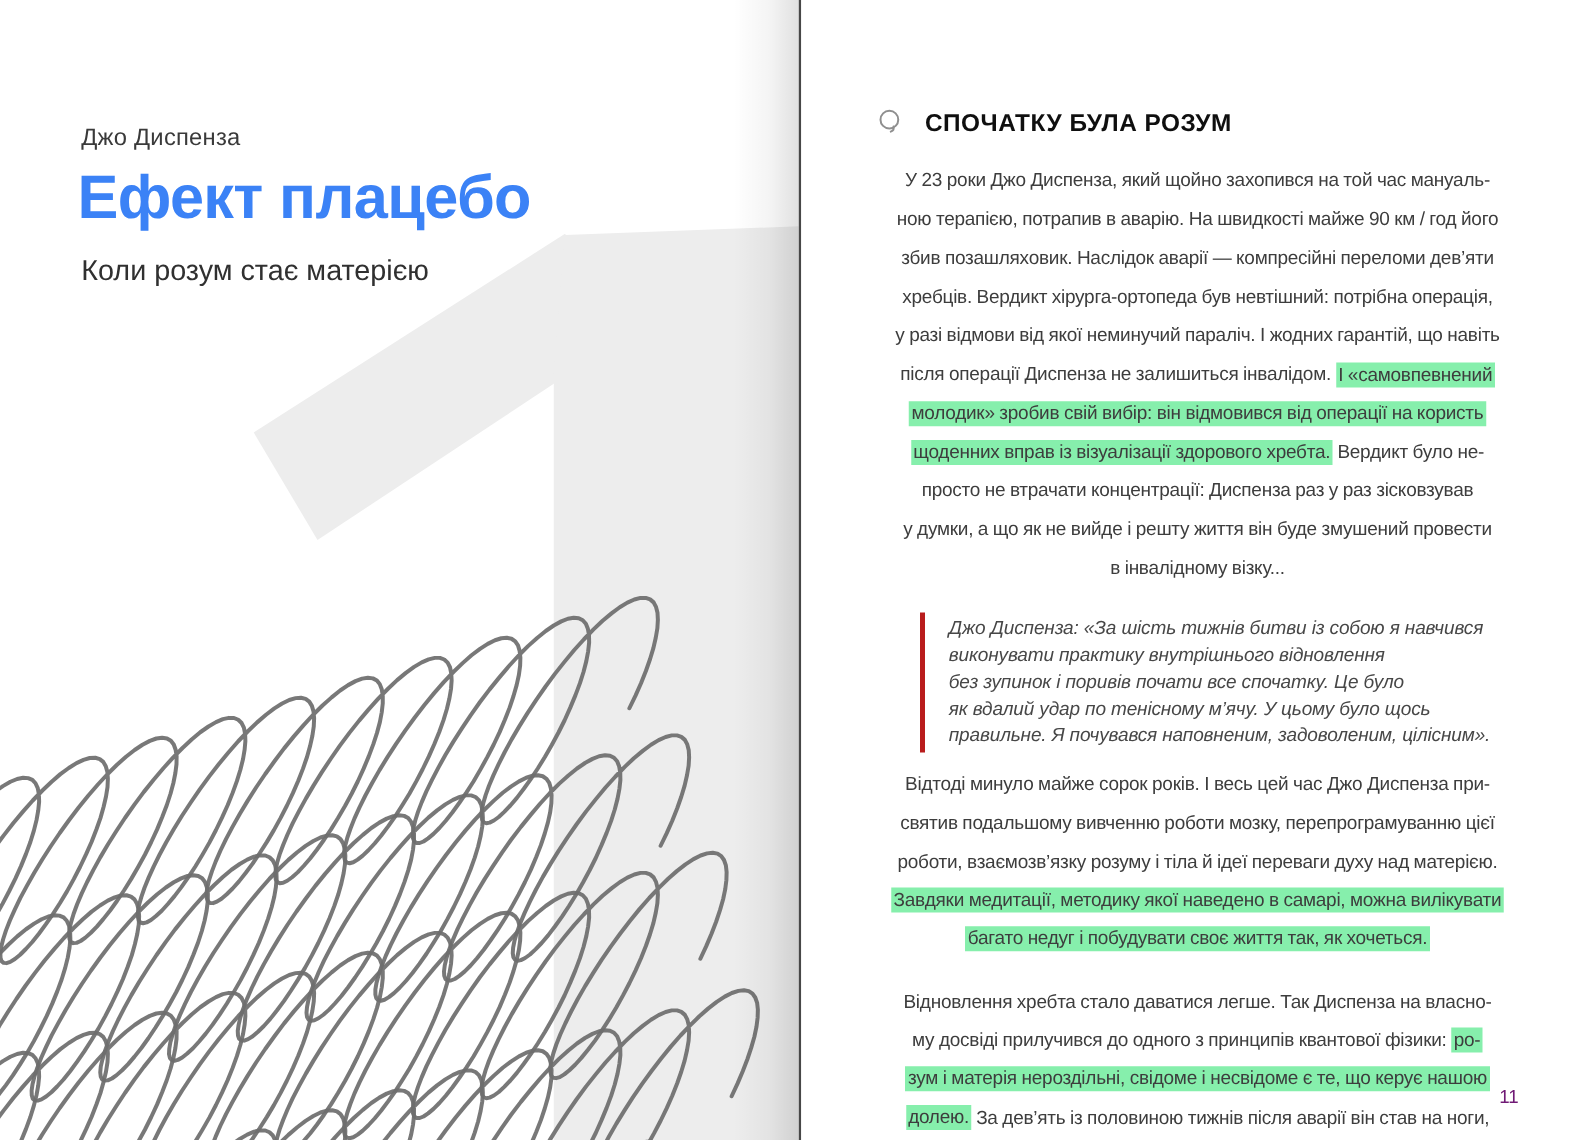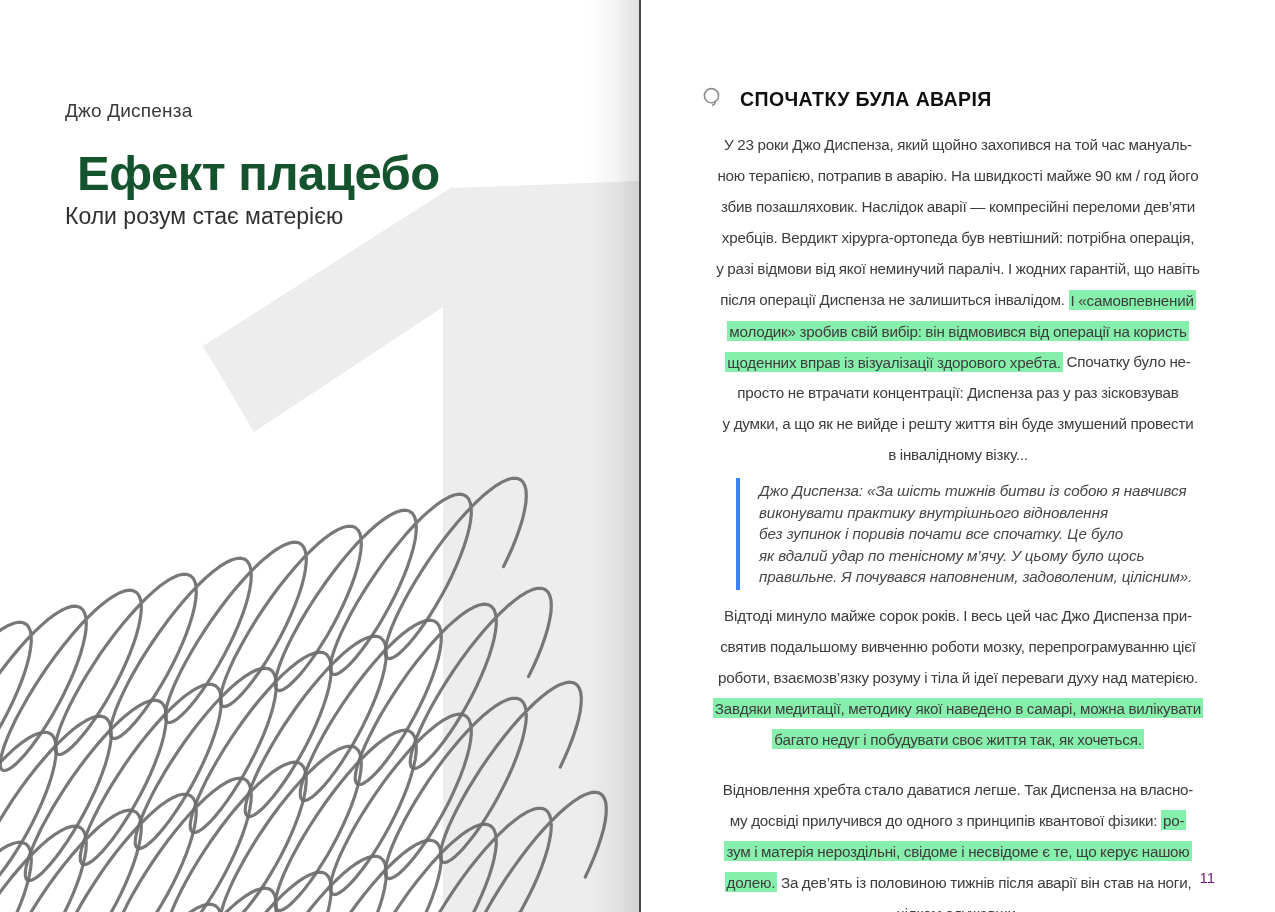--- a/index.html
+++ b/index.html
@@ -4,40 +4,40 @@
 <style>
   html,body{margin:0;padding:0;background:#fff;}
   .spread{position:relative;width:1275px;height:912px;overflow:hidden;background:#fff;
           font-family:"Liberation Sans",sans-serif;}
   
   .page-left{position:absolute;left:0;top:0;width:639px;height:912px;background:#fff;overflow:hidden;}
   .decor-svg{position:absolute;left:0;top:0;}
   .numeral{fill:#ededed;}
   #scribbles polyline{fill:none;stroke:#6e6e6e;stroke-width:3.2;stroke-linecap:round;stroke-linejoin:round;opacity:.93;}
   .author{position:absolute;left:65px;top:100px;font-size:19px;color:#3a3a3a;letter-spacing:.2px;}
-  .title{position:absolute;left:62px;top:130px;margin:15px;font-size:49px;font-weight:700;color:#14532d;letter-spacing:-.5px;}
+  .title{position:absolute;left:62px;top:130px;margin:0;font-size:49px;font-weight:700;color:#3b82f6;letter-spacing:-.5px;}
   .subtitle{position:absolute;left:65px;top:203px;font-size:23px;color:#303030;}
   .spine-shade{position:absolute;right:0;top:0;width:52px;height:912px;
      background:linear-gradient(to right, rgba(0,0,0,0) 0%, rgba(0,0,0,.045) 55%, rgba(0,0,0,.12) 100%);}
   
   .spine{position:absolute;left:639px;top:0;width:2px;height:912px;background:#474747;}
   
   .page-right{position:absolute;left:641px;top:0;width:634px;height:912px;background:#fff;
               box-sizing:border-box;padding:86px 60px 0 57px;}
   .section-heading{display:flex;align-items:flex-start;gap:16px;margin:0 0 17px 4px;}
   .bubble-icon{flex:0 0 auto;margin-top:1px;}
   .bubble-icon circle,.bubble-icon path{fill:none;stroke:#8f8f8f;stroke-width:1.6;stroke-linecap:round;}
   .heading-text{font-size:19.5px;font-weight:700;color:#0f0f0f;letter-spacing:.4px;line-height:25px;
                 white-space:pre-line;margin-top:1px;}
   .body-par{width:520px;margin:0 0 4px 0;font-size:15.2px;line-height:31px;color:#3d3d3d;
             letter-spacing:-.2px;word-spacing:-.3px;white-space:pre-wrap;text-align:center;}
   .body-par.mb-med{margin-bottom:11px;}
   .body-par.mb-big{margin-bottom:19px;}
   .hl{background:#86efac;padding:1.5px 2px;box-decoration-break:clone;-webkit-box-decoration-break:clone;}
-  .quote{margin:8px 0 10px 38px;border-left:4px solid #3b82f6;padding:2px 0 2px 19px;}
+  .quote{margin:20px 0 10px 38px;border-left:4px solid #b91c1c;padding:2px 0 2px 19px;}
   .quote-text{font-size:15.2px;line-height:21.5px;font-style:italic;color:#474747;
               letter-spacing:-.1px;white-space:pre-line;}
   .page-number{position:absolute;right:60px;bottom:26px;font-size:15px;font-weight:400;color:#701a75;}
 </style>
 </head>
 <body>
 
 <div class="spread">
 
   <div class="page-left">
@@ -60,31 +60,31 @@
 
   <div class="spine"></div>
 
   <div class="page-right">
 
     <div class="section-heading">
       <svg class="bubble-icon" width="22" height="22" viewBox="0 0 22 22">
         <circle cx="9.5" cy="8.7" r="7.1"></circle>
         <path d="M12.8,14.2 C13.4,16.2 12.5,17.6 10.6,18.3"></path>
       </svg>
-      <div class="heading-text">СПОЧАТКУ БУЛА АВАРІЯ</div>
+      <div class="heading-text">СПОЧАТКУ БУЛА РОЗУМ</div>
     </div>
 
     <p class="body-par"><span>У 23 роки Джо Диспенза, який щойно захопився на той час мануаль-
 ною терапією, потрапив в аварію. На швидкості майже 90 км / год його
 збив позашляховик. Наслідок аварії — компресійні переломи дев’яти
 хребців. Вердикт хірурга-ортопеда був невтішний: потрібна операція,
 у разі відмови від якої неминучий параліч. І жодних гарантій, що навіть
 після операції Диспенза не залишиться інвалідом. </span><span class="hl">І «самовпевнений
 молодик» зробив свій вибір: він відмовився від операції на користь
-щоденних вправ із візуалізації здорового хребта.</span><span> Спочатку було не-
+щоденних вправ із візуалізації здорового хребта.</span><span> Вердикт було не-
 просто не втрачати концентрації: Диспенза раз у раз зісковзував
 у думки, а що як не вийде і решту життя він буде змушений провести
 в інвалідному візку...</span></p>
 
     <div class="quote">
       <div class="quote-text">Джо Диспенза: «За шість тижнів битви із собою я навчився
 виконувати практику внутрішнього відновлення
 без зупинок і поривів почати все спочатку. Це було
 як вдалий удар по тенісному м’ячу. У цьому було щось
 правильне. Я почувався наповненим, задоволеним, цілісним».</div>

